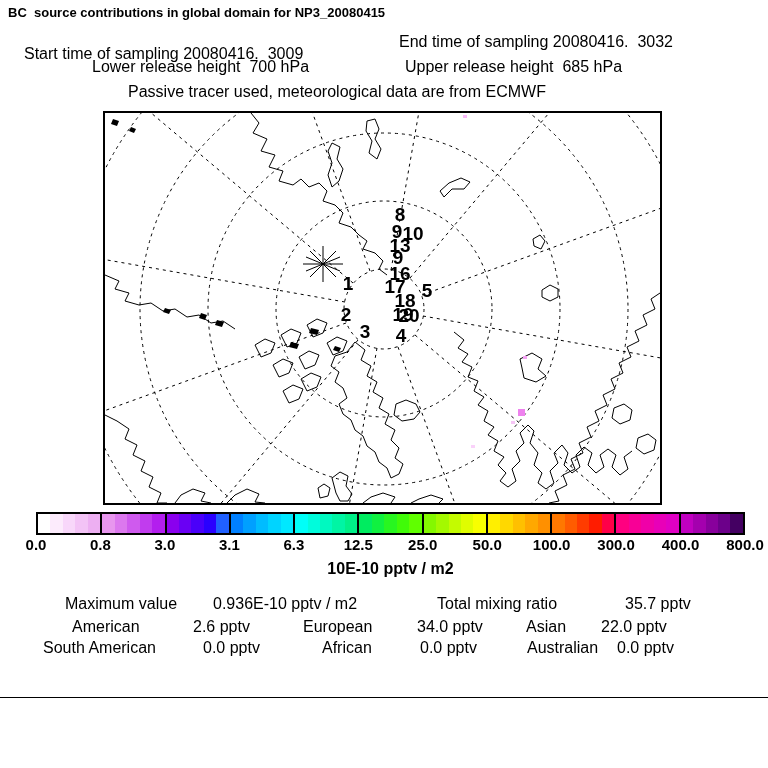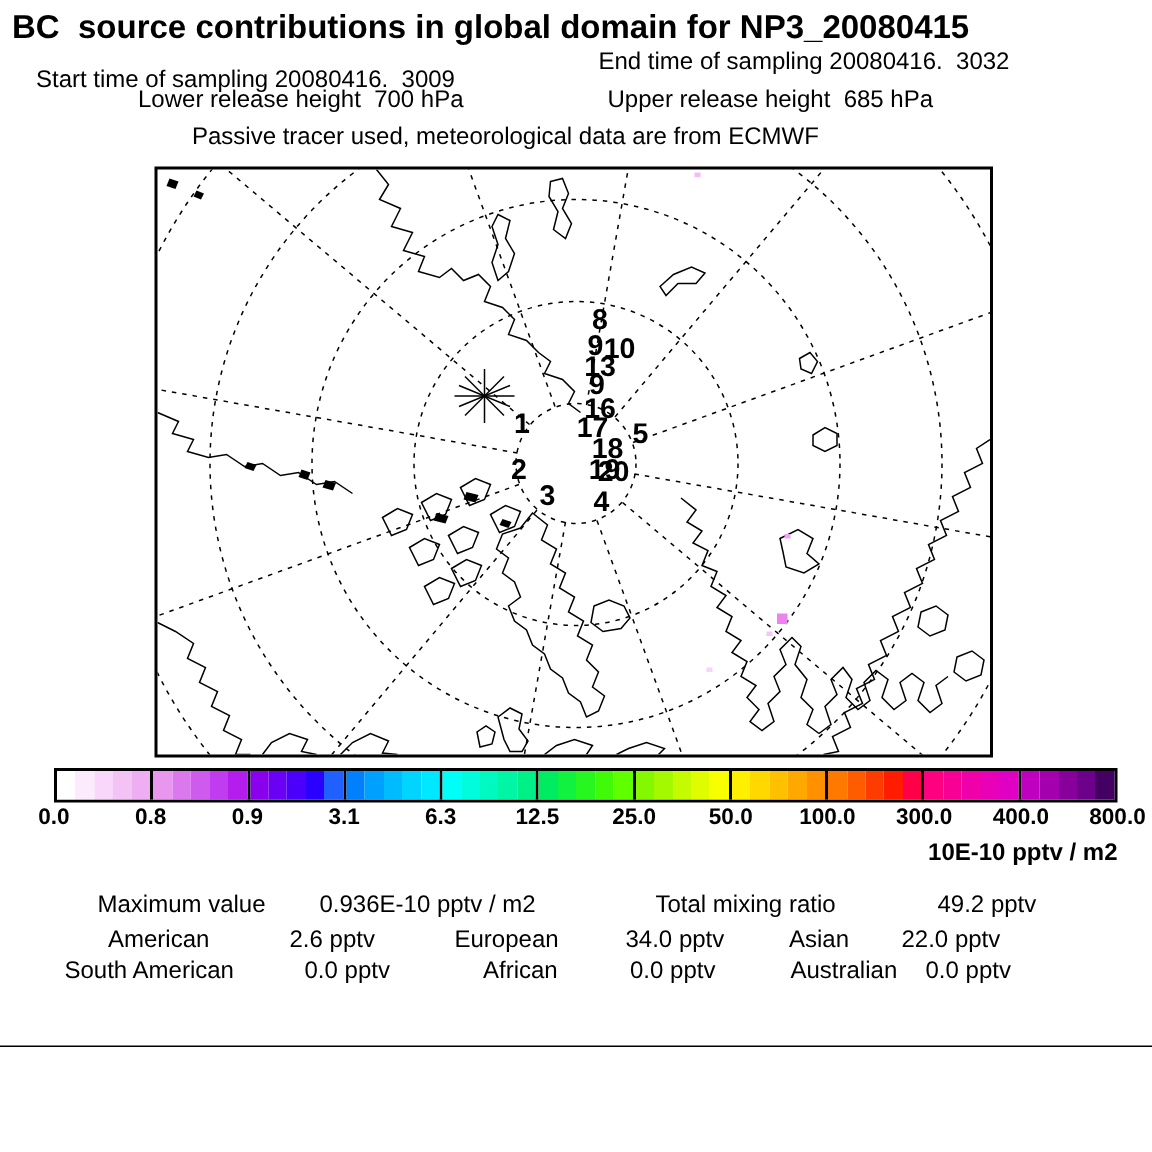--- a/index.html
+++ b/index.html
@@ -1,37 +1,37 @@
 <!DOCTYPE html>
 <html><head>
 <meta charset="utf-8">
 <style>
   html,body{margin:0;padding:0;background:#fff;}
   body{width:768px;height:768px;position:relative;overflow:hidden;
        font-family:"Liberation Sans","DejaVu Sans",sans-serif;color:#000;}
   .abs{position:absolute;white-space:pre;}
   
-  .title{font-size:22px;font-weight:bold;}
+  .title{font-size:13px;font-weight:bold;}
   .hline{font-size:16px;}
   
   #map-frame{position:absolute;left:103px;top:111px;width:559px;height:394px;
              border:2px solid #000;box-sizing:border-box;background:#fff;}
   #map-svg{position:absolute;left:0;top:0;width:100%;height:100%;}
   .station{position:absolute;transform:translate(-50%,-50%);
            font-size:19px;font-weight:bold;line-height:1;}
   .hotspot{position:absolute;}
   
   #colorbar{position:absolute;left:36px;top:512px;width:709px;height:23px;
             border:2px solid #000;box-sizing:border-box;display:flex;}
   .cb-seg{flex:1 1 0;display:flex;border-right:2px solid #000;}
   .cb-seg:last-child{border-right:none;}
   .cb-cell{flex:1 1 0;}
   #colorbar-ticks{position:absolute;left:36px;top:536px;width:709px;height:18px;}
   .cb-tick{position:absolute;transform:translateX(-50%);font-size:15px;font-weight:bold;white-space:pre;}
-  #colorbar-unit{position:absolute;left:36px;top:560px;width:709px;text-align:right;
+  #colorbar-unit{position:absolute;left:36px;top:560px;width:709px;text-align:center;
                  font-size:16px;font-weight:bold;}
   
   .stat{font-size:16px;}
   #bottom-rule{position:absolute;left:0;top:697px;width:768px;height:1px;background:#000;}
 </style>
 </head>
 <body>
 
 <div class="abs title" style="left:8px;top:5px;">BC  source contributions in global domain for NP3_20080415</div>
 <div class="abs hline" style="left:24px;top:33px;margin-top:12px;">Start time of sampling 20080416.  3009</div>
@@ -217,37 +217,37 @@
       <div class="cb-cell" style="background: rgb(192, 0, 192);"></div>
       <div class="cb-cell" style="background: rgb(164, 0, 174);"></div>
       <div class="cb-cell" style="background: rgb(136, 0, 156);"></div>
       <div class="cb-cell" style="background: rgb(108, 0, 138);"></div>
       <div class="cb-cell" style="background: rgb(68, 0, 98);"></div>
     </div>
   </div>
 <div id="colorbar-ticks">
     <span class="cb-tick" style="left: 0%;">0.0</span>
     <span class="cb-tick" style="left: 9.09091%;">0.8</span>
-    <span class="cb-tick" style="left: 18.1818%;">0.9</span>
+    <span class="cb-tick" style="left: 18.1818%;">3.0</span>
     <span class="cb-tick" style="left: 27.2727%;">3.1</span>
     <span class="cb-tick" style="left: 36.3636%;">6.3</span>
     <span class="cb-tick" style="left: 45.4545%;">12.5</span>
     <span class="cb-tick" style="left: 54.5455%;">25.0</span>
     <span class="cb-tick" style="left: 63.6364%;">50.0</span>
     <span class="cb-tick" style="left: 72.7273%;">100.0</span>
     <span class="cb-tick" style="left: 81.8182%;">300.0</span>
     <span class="cb-tick" style="left: 90.9091%;">400.0</span>
     <span class="cb-tick" style="left: 100%;">800.0</span>
   </div>
 <div id="colorbar-unit">10E-10 pptv / m2</div>
 
 <div class="abs stat" style="left:65px;top:595px;">Maximum value</div>
 <div class="abs stat" style="left:213px;top:595px;">0.936E-10 pptv / m2</div>
 <div class="abs stat" style="left:437px;top:595px;">Total mixing ratio</div>
-<div class="abs stat" style="left:625px;top:595px;">49.2 pptv</div>
+<div class="abs stat" style="left:625px;top:595px;">35.7 pptv</div>
 
 <div class="abs stat" style="left:72px;top:618px;">American</div>
 <div class="abs stat" style="left:193px;top:618px;">2.6 pptv</div>
 <div class="abs stat" style="left:303px;top:618px;">European</div>
 <div class="abs stat" style="left:417px;top:618px;">34.0 pptv</div>
 <div class="abs stat" style="left:526px;top:618px;">Asian</div>
 <div class="abs stat" style="left:601px;top:618px;">22.0 pptv</div>
 
 <div class="abs stat" style="left:43px;top:639px;">South American</div>
 <div class="abs stat" style="left:203px;top:639px;">0.0 pptv</div>

